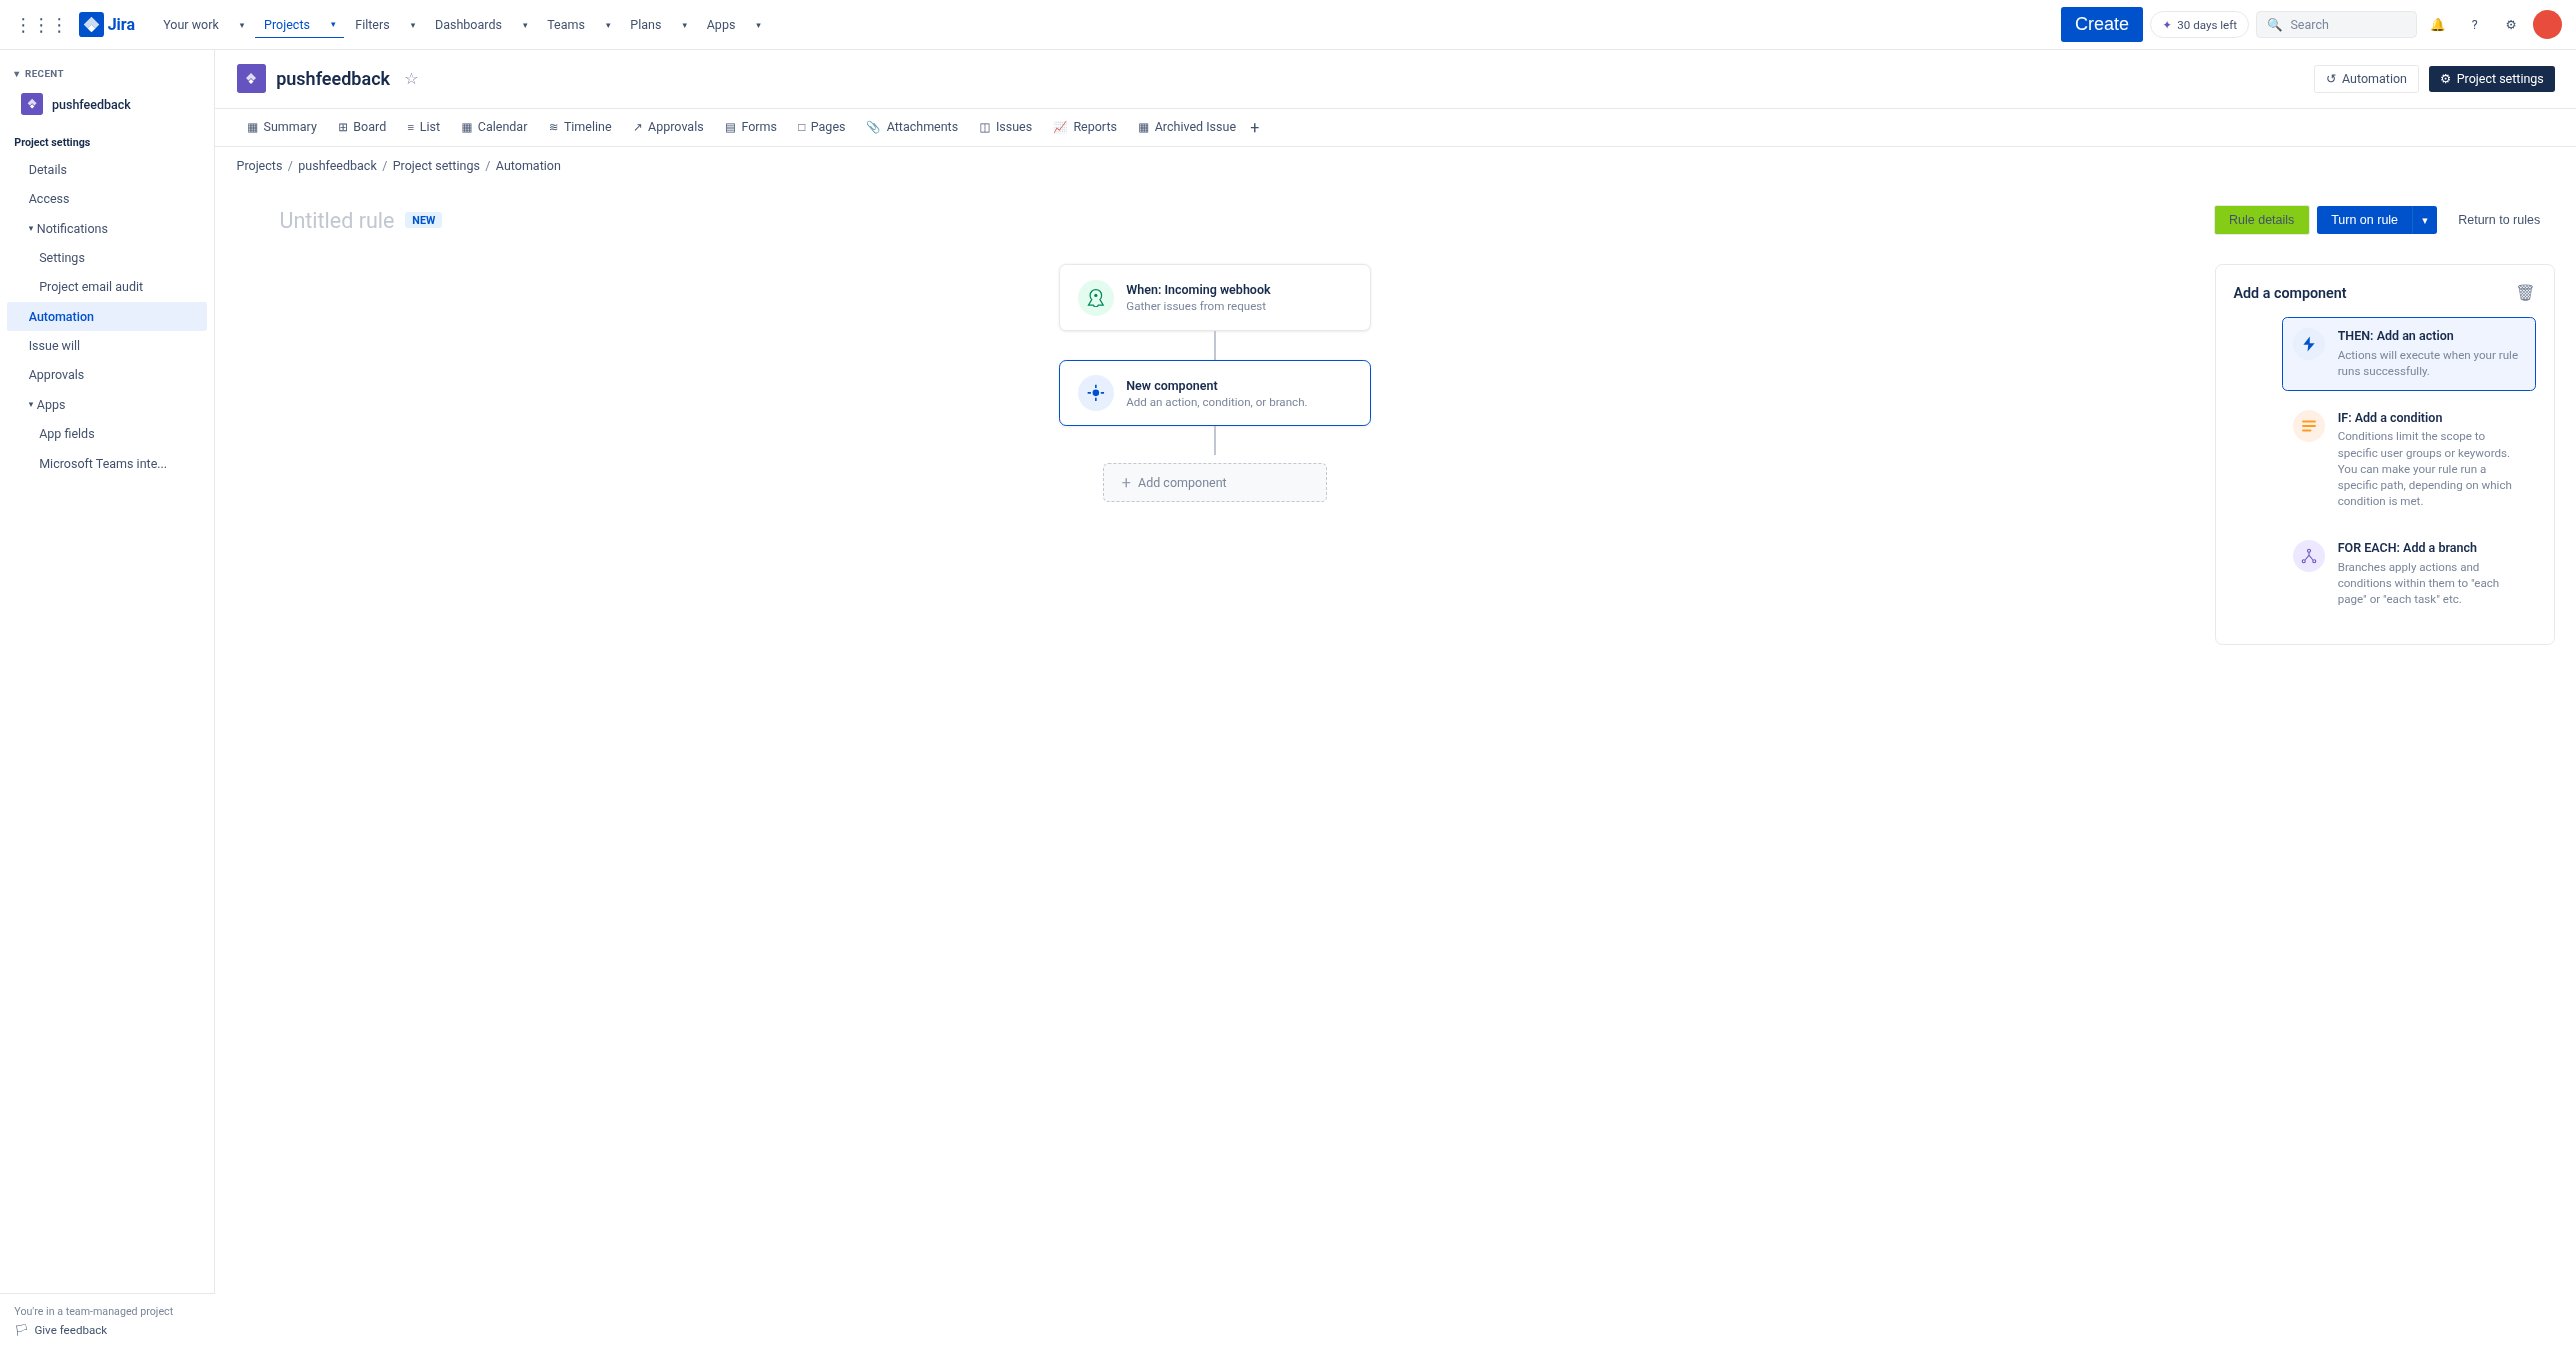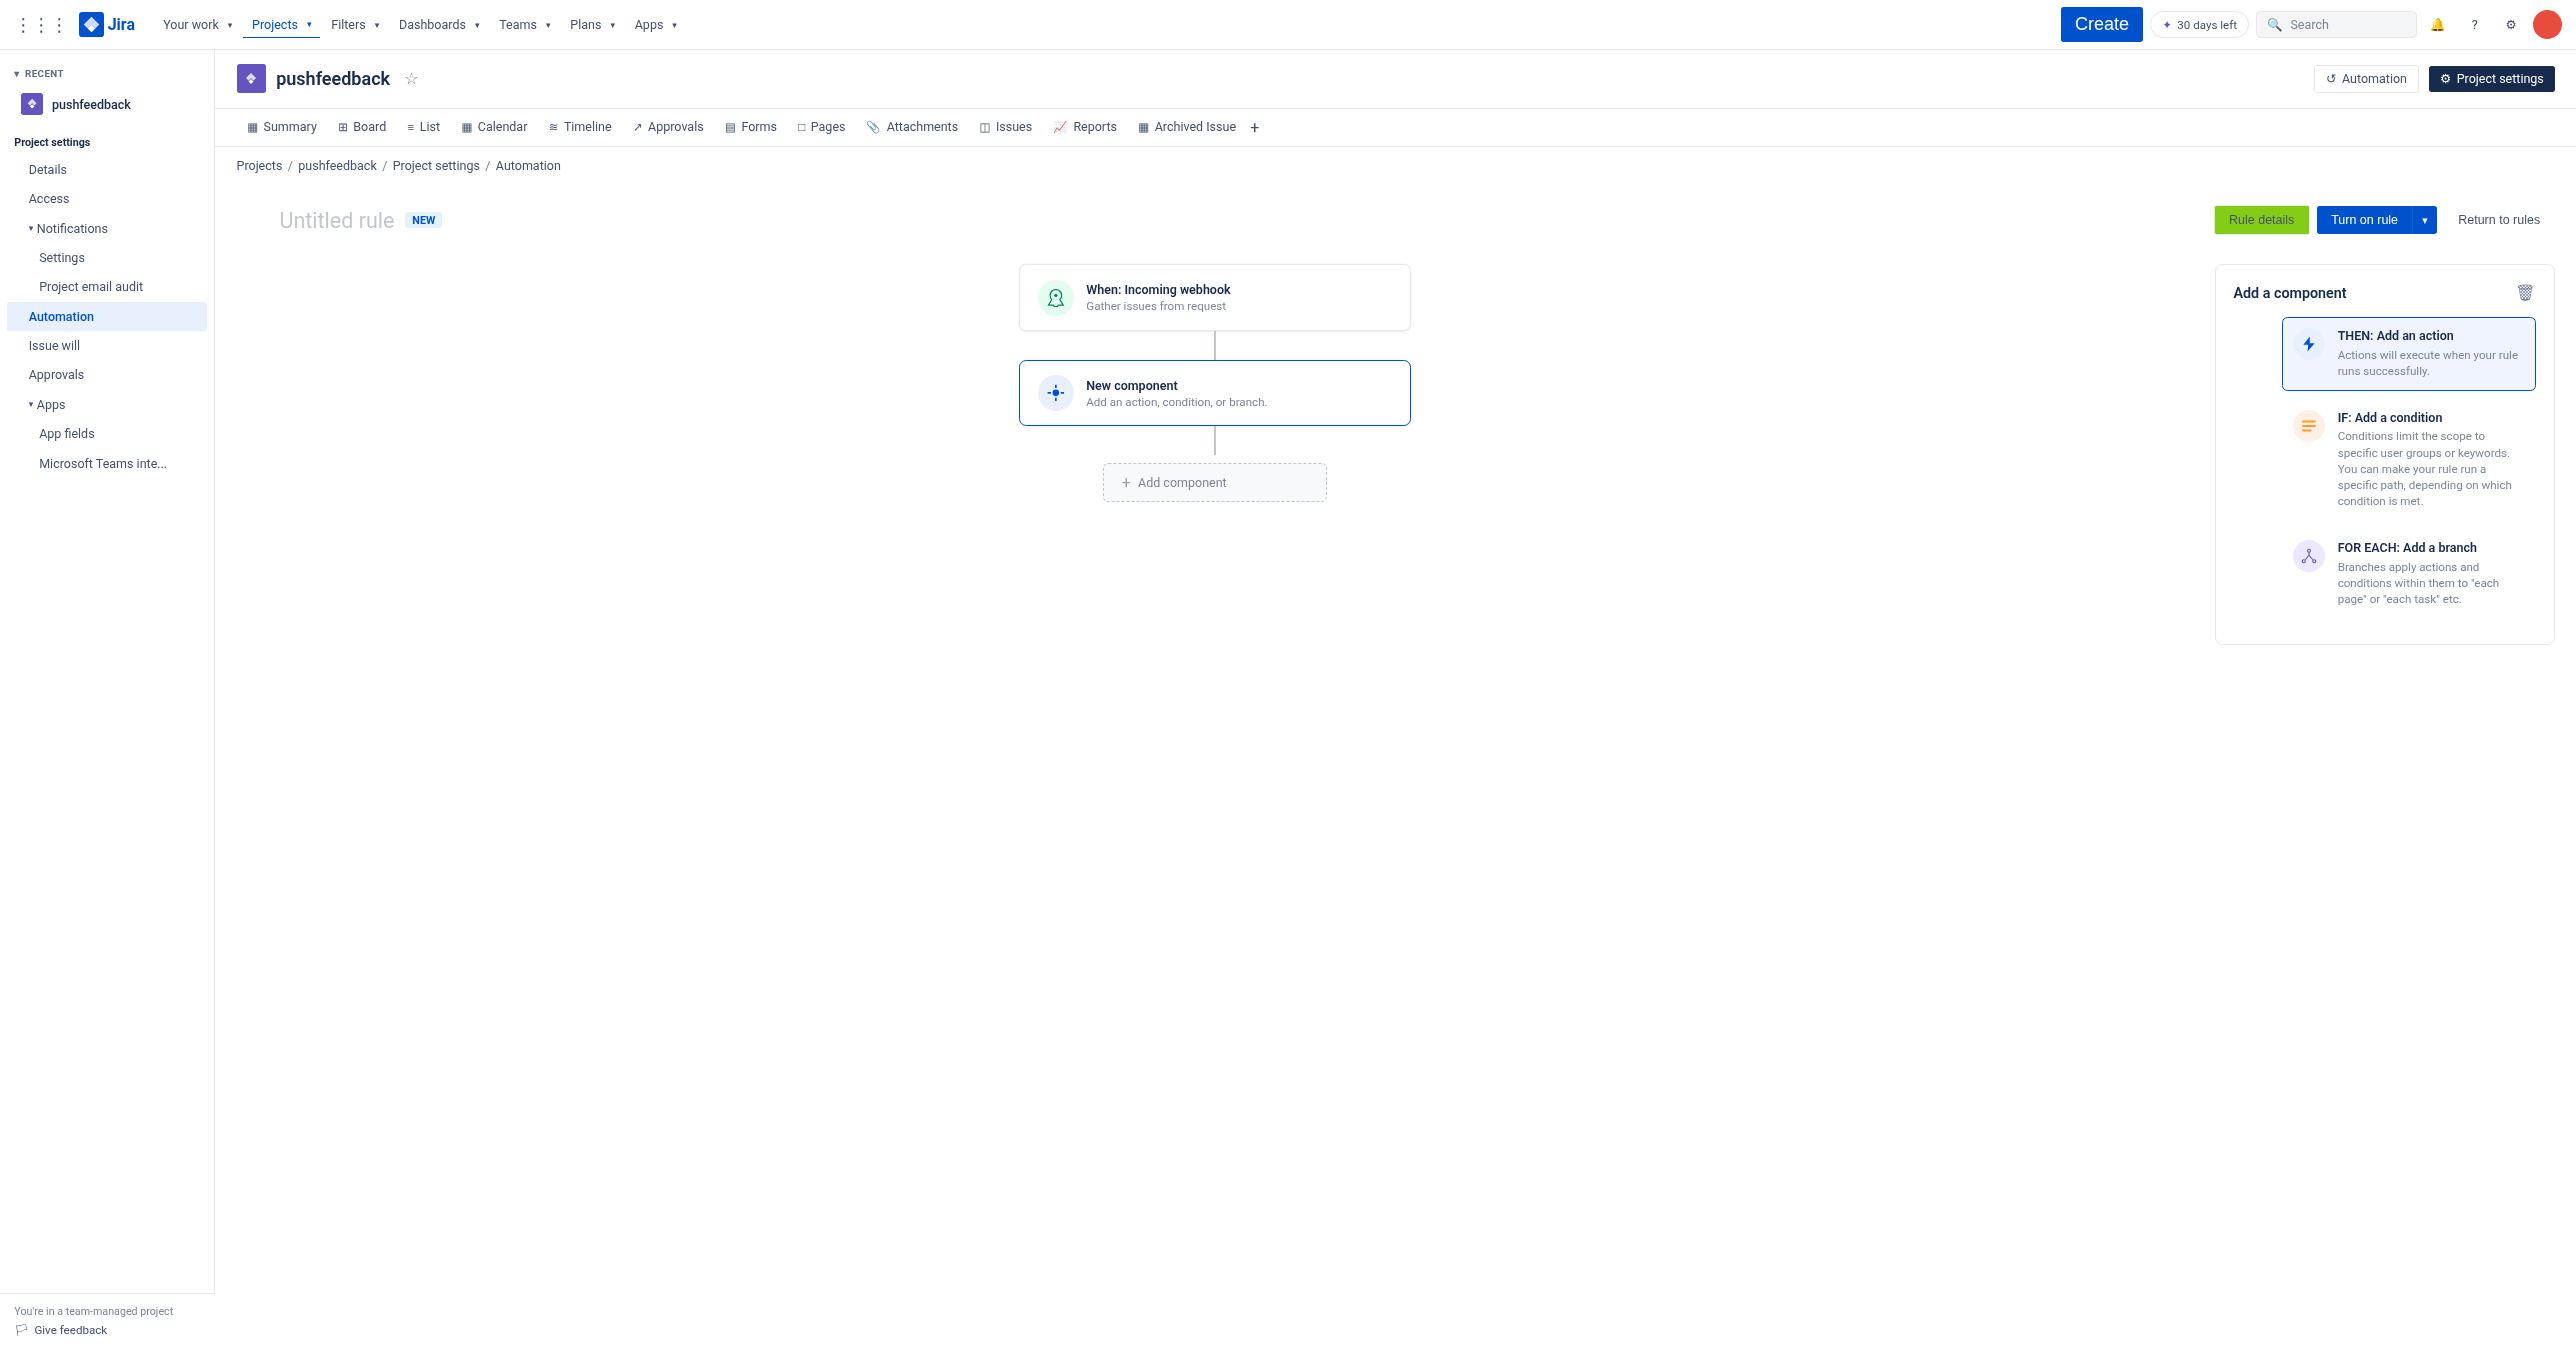--- a/index.html
+++ b/index.html
@@ -10,21 +10,21 @@
       display: flex; align-items: center; height: 50px;
       background: #fff; border-bottom: 0.9px solid #e8e8e8;
       padding: 0 14.3px; gap: 7.2px; position: fixed; top: 0; left: 0; right: 0; z-index: 100;
     }
     .nav-grid-icon { color: #42526e; font-size: 18px; margin-right: 3.6px; cursor: pointer; }
     .nav-logo { display: flex; align-items: center; gap: 3.6px; margin-right: 12px; }
     .nav-logo-icon { width: 25px; height: 25px; }
     .nav-items { display: flex; align-items: center; gap: 1.8px; }
     .nav-item {
       padding: 5.4px 9px; border-radius: 2.7px; cursor: pointer;
-      font-size: 12.5px; color: #42526e; display: flex; align-items: center; gap: 9px;
+      font-size: 12.5px; color: #42526e; display: flex; align-items: center; gap: 21px;
       white-space: nowrap;
     }
     .nav-item.active { color: #0052cc; border-bottom: 1.8px solid #0052cc; border-radius: 0; }
     .nav-chevron { font-size: 9px; }
     .nav-spacer { flex: 1; }
     .nav-create-btn {
       background: #0052cc; color: #fff; border: none; padding: 7.2px 14.3px;
       border-radius: 2.7px; font-size: 18px; font-weight: 500; cursor: pointer;
     }
     .nav-trial-btn {
@@ -172,21 +172,21 @@
       display: flex; gap: 21.5px; align-items: flex-start;
     }
 
     .flow-canvas {
       flex: 1; display: flex; flex-direction: column; align-items: center; gap: 0;
       min-width: 358px;
     }
 
     .flow-node {
       background: #fff; border: 0.9px solid #e8e8e8; border-radius: 7.2px;
-      padding: 14.3px 18px; width: 392px; display: flex; align-items: center;
+      padding: 14.3px 18px; width: 312px; display: flex; align-items: center;
       gap: 12.5px; cursor: pointer; box-shadow: 0 0.9px 2.7px rgba(0,0,0,0.08);
     }
     .flow-node.selected { border: 1.8px solid #0052cc; align-items: center; }
 
     .flow-connector {
       width: 1.8px; height: 29px; background: #c1c7d0; margin: 0 auto;
     }
 
     .flow-node-icon {
       width: 36px; height: 36px; border-radius: 50%;

